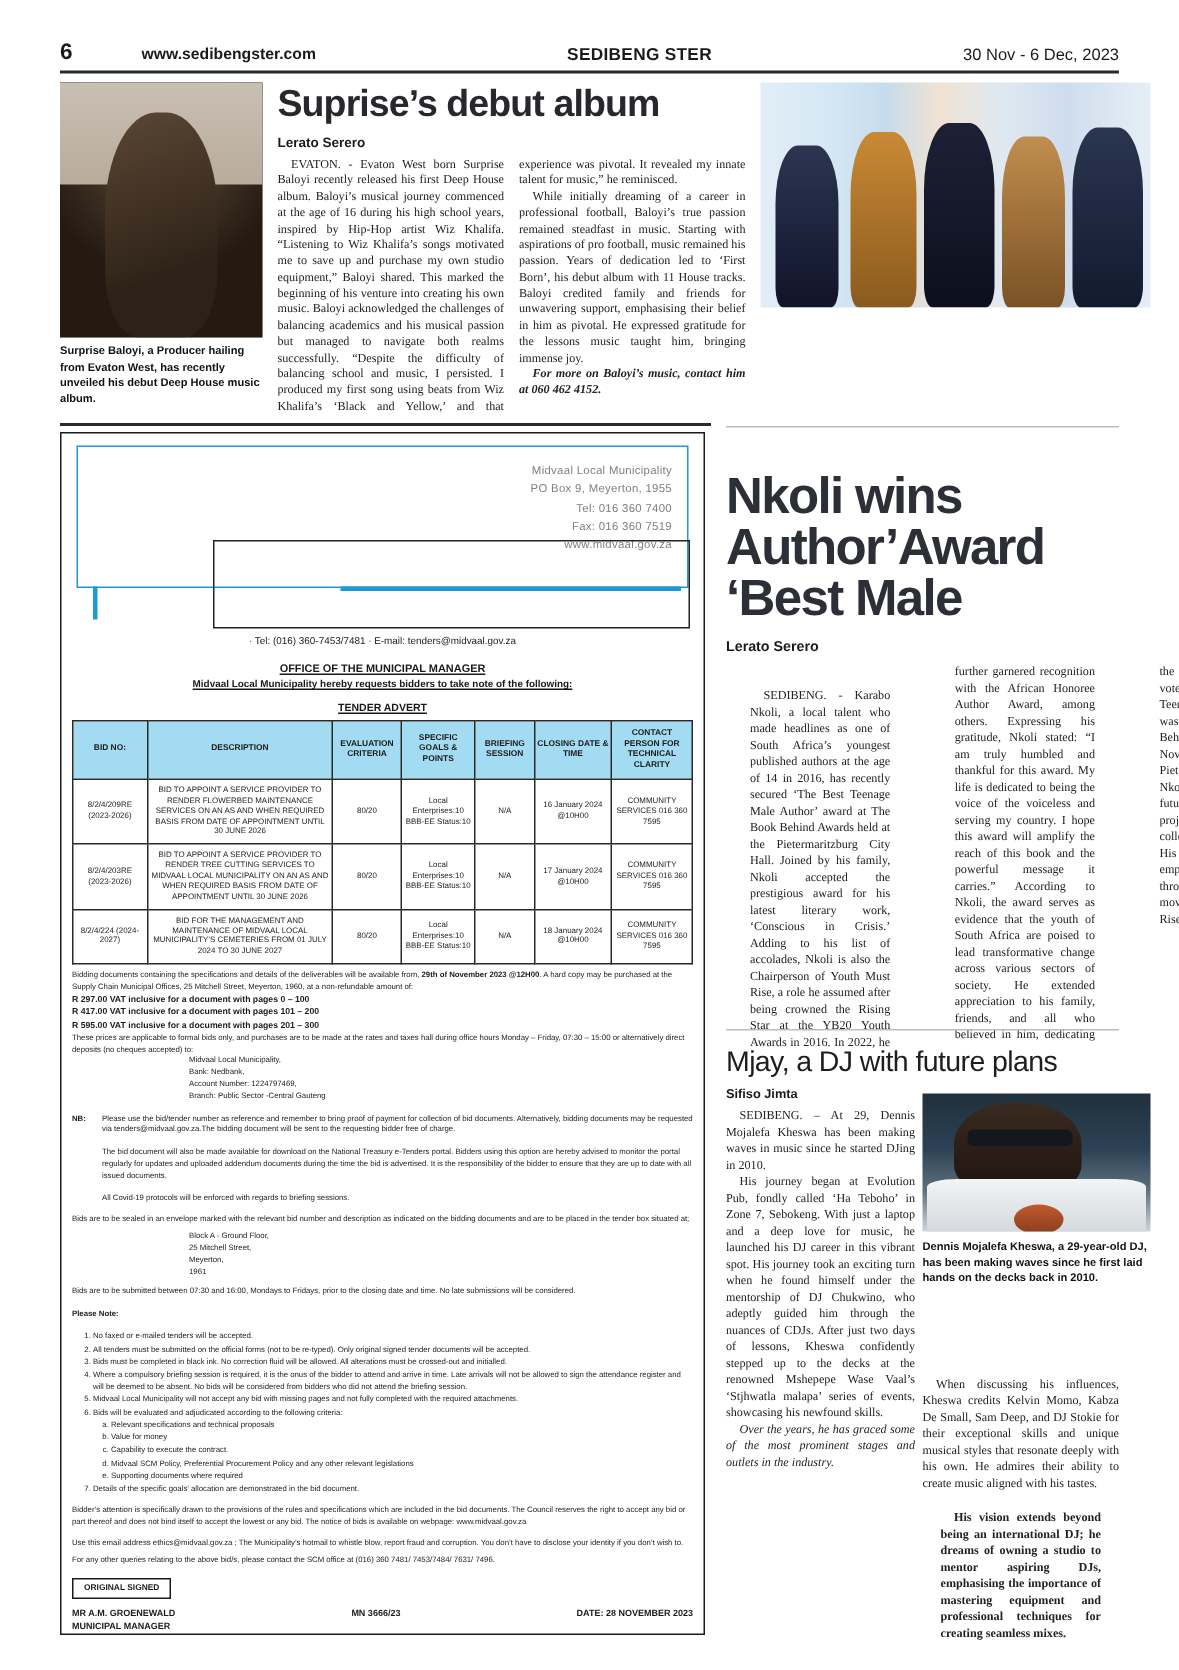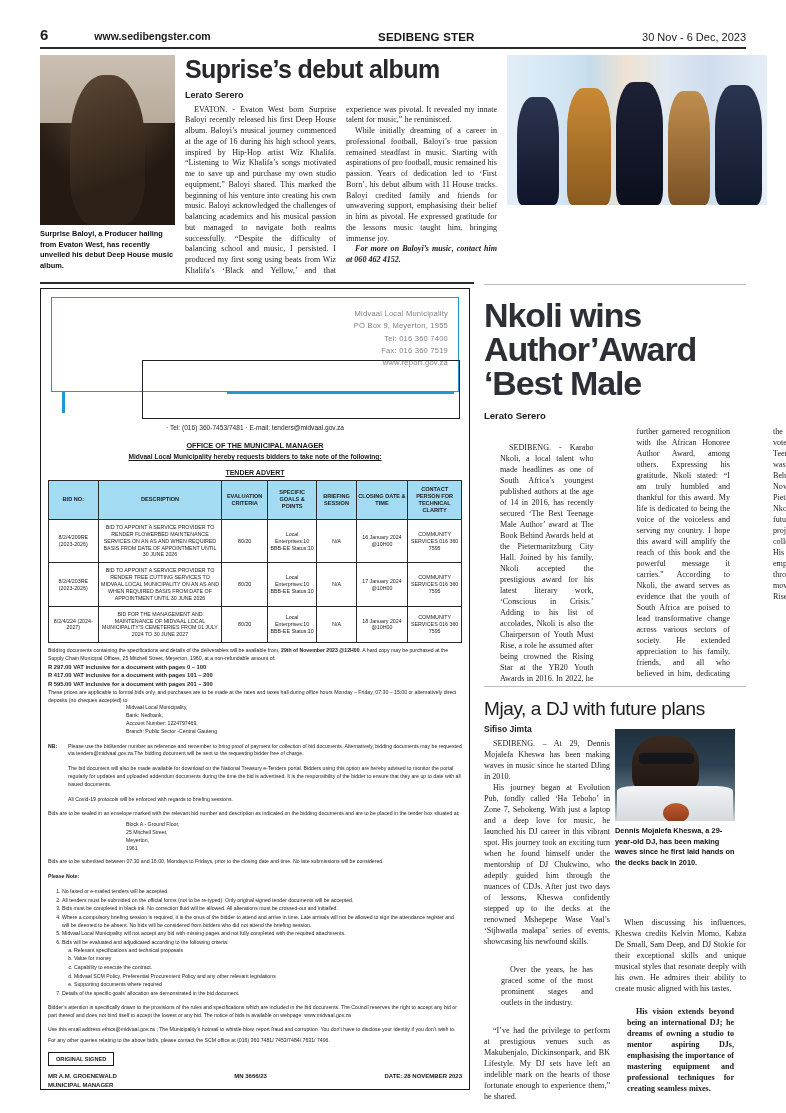--- a/index.html
+++ b/index.html
@@ -48,21 +48,21 @@
     font-family:"Liberation Serif", serif; font-size:8.1px; line-height:1.33;
     text-align:justify; color:#222;
   }
   .twocol p { margin:0; text-indent:9px; }
   .twocol p.first { text-indent:9px; }
   .contactline { font-weight:bold; font-style:italic; }
 
   
   .headline2 {
     font-size:34px; font-weight:bold; line-height:1.0; letter-spacing:-1.1px;
-    color:#2c2f36; margin:8px 0 10px 0;
+    color:#2c2f36; margin:24px 0 10px 0;
   }
   .body2 {
     column-count:2; column-gap:11px;
     font-family:"Liberation Serif", serif; font-size:8.1px; line-height:1.36;
     text-align:justify; color:#222;
   }
   .body2 p { margin:16px; text-indent:9px; }
 
   .headline3 {
     font-size:19px; font-weight:normal; line-height:1.05; letter-spacing:-0.4px;
@@ -205,53 +205,52 @@
       <p>SEDIBENG. - Karabo Nkoli, a local talent who made headlines as one of South Africa’s youngest published authors at the age of 14 in 2016, has recently secured ‘The Best Teenage Male Author’ award at The Book Behind Awards held at the Pietermaritzburg City Hall. Joined by his family, Nkoli accepted the prestigious award for his latest literary work, ‘Conscious in Crisis.’ Adding to his list of accolades, Nkoli is also the Chairperson of Youth Must Rise, a role he assumed after being crowned the Rising Star at the YB20 Youth Awards in 2016. In 2022, he further garnered recognition with the African Honoree Author Award, among others. Expressing his gratitude, Nkoli stated: “I am truly humbled and thankful for this award. My life is dedicated to being the voice of the voiceless and serving my country. I hope this award will amplify the reach of this book and the powerful message it carries.” According to Nkoli, the award serves as evidence that the youth of South Africa are poised to lead transformative change across various sectors of society. He extended appreciation to his family, friends, and all who believed in him, dedicating the award to those who voted for him. The Best Teenage Male Author award was presented by The Book Behind Awards on 11 November 2023, at Pietermaritzburg City Hall. Nkoli, poised for a bright future, confirmed upcoming projects, including a poetry collection and more books. His dedication to empowering youth persists through his founded movement, Youth Must Rise.</p>
     </div>
   </div>
 
   <div style="position:absolute;left:484px;top:686px;width:262px;height:1px;background:#bdbdbd;"></div>
 
   <div style="position:absolute;left:484px;top:692px;width:262px;">
     <div class="headline3">Mjay, a DJ with future plans</div>
     <div class="byline" style="font-size:8.5px;margin-bottom:4px;">Sifiso Jimta</div>
 
-    <div style="position:absolute;left:131px;top:37px;width:120px;">
+    <div style="position:absolute;left:131px;top:37px;width:152px;">
       <div class="photo ph-dj">
         <div class="figblob" style="left:14%;top:6%;width:56%;height:66%;background:linear-gradient(#3b2a20,#1d1410);border-radius:46% 46% 30% 30%;"></div>
         <div class="figblob" style="left:20%;top:26%;width:46%;height:12%;background:#14181c;border-radius:4px;"></div>
         <div class="figblob" style="left:2%;top:62%;width:96%;height:40%;background:linear-gradient(#f2f4f6,#d3d8dc);border-radius:14% 14% 0 0;"></div>
         <div class="figblob" style="left:40%;top:80%;width:22%;height:22%;background:linear-gradient(#b6secb,#a14a2a);background:linear-gradient(#c05a2e,#8a3c1c);border-radius:50%;"></div>
       </div>
       <div class="caption" style="margin-top:5px;">Dennis Mojalefa Kheswa, a 29-year-old DJ, has been making waves since he first laid hands on the decks back in 2010.</div>
     </div>
 
     <div style="width:126px;font-family:'Liberation Serif',serif;font-size:8.1px;line-height:1.36;text-align:justify;color:#222;">
       <p style="margin:0;text-indent:9px;">SEDIBENG. – At 29, Dennis Mojalefa Kheswa has been making waves in music since he started DJing in 2010.</p>
       <p style="margin:0;text-indent:9px;">His journey began at Evolution Pub, fondly called ‘Ha Teboho’ in Zone 7, Sebokeng. With just a laptop and a deep love for music, he launched his DJ career in this vibrant spot. His journey took an exciting turn when he found himself under the mentorship of DJ Chukwino, who adeptly guided him through the nuances of CDJs. After just two days of lessons, Kheswa confidently stepped up to the decks at the renowned Mshepepe Wase Vaal’s ‘Stjhwatla malapa’ series of events, showcasing his newfound skills.</p>
-      <p style="margin:17px;text-indent:9px;">Over the years, he has graced some of the most prominent stages and outlets in the industry.</p>
-      <p style="margin:0;text-indent:9px;">“I’ve had the privilege to perform at prestigious venues such as Makubenjalo, Dickinsonpark, and BK Lifestyle. My DJ sets have left an indelible mark on the hearts of those fortunate enough to experience them,” he shared.</p>
+      <p style="margin:0;text-indent:9px;font-style:italic;">Over the years, he has graced some of the most prominent stages and outlets in the industry.</p>
     </div>
 
     <div style="position:absolute;left:131px;top:225px;width:131px;font-family:'Liberation Serif',serif;font-size:8.1px;line-height:1.36;text-align:justify;color:#222;">
       <p style="margin:0;text-indent:9px;">When discussing his influences, Kheswa credits Kelvin Momo, Kabza De Small, Sam Deep, and DJ Stokie for their exceptional skills and unique musical styles that resonate deeply with his own. He admires their ability to create music aligned with his tastes.</p>
       <p style="margin:12px;text-indent:9px;font-weight:bold;">His vision extends beyond being an international DJ; he dreams of owning a studio to mentor aspiring DJs, emphasising the importance of mastering equipment and professional techniques for creating seamless mixes.</p>
     </div>
   </div>
 
   <div class="ad">
     <div class="ad-inner">
 
       <div class="letterhead">
         <div class="lh-addr">
           <div>Midvaal Local Municipality</div>
           <div>PO Box 9, Meyerton, 1955</div>
           <div>Tel: 016 360 7400</div>
           <div>Fax: 016 360 7519</div>
-          <div>www.report.gov.za</div>
+          <div>www.midvaal.gov.za</div>
         </div>
         <div class="lh-bar"></div>
         <div class="lh-tickL"></div>
         <div class="lh-box2"></div>
       </div>
 
       <div class="ad-contact">· Tel: (016) 360-7453/7481 · E-mail: tenders@midvaal.gov.za</div>
       <div class="ad-office">OFFICE OF THE MUNICIPAL MANAGER</div>
       <div class="ad-req">Midvaal Local Municipality hereby requests bidders to take note of the following:</div>
       <div class="ad-tender">TENDER ADVERT</div>

